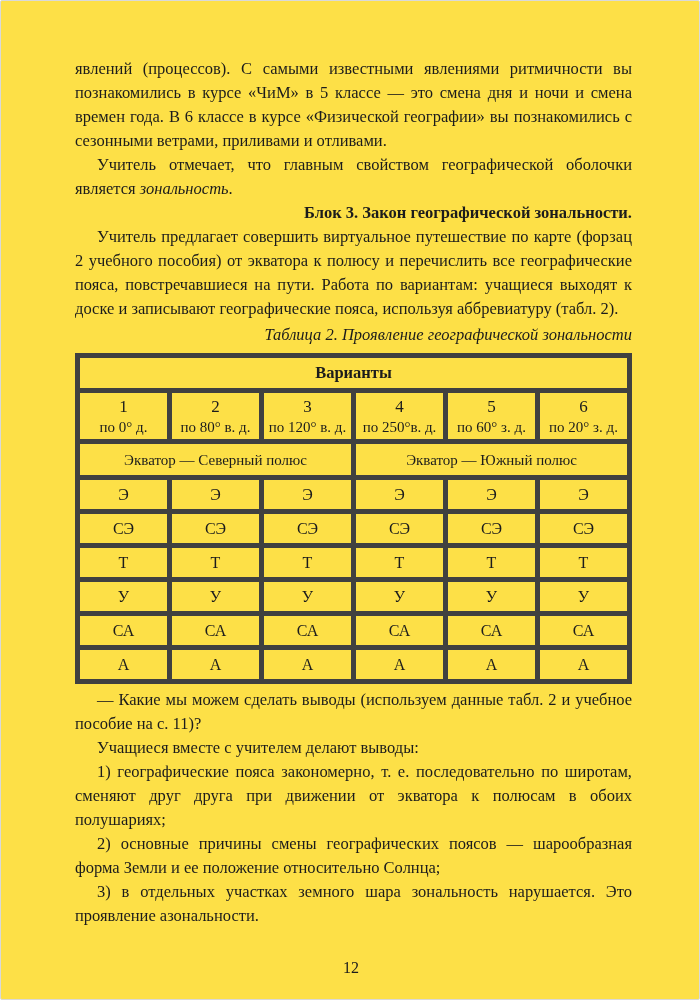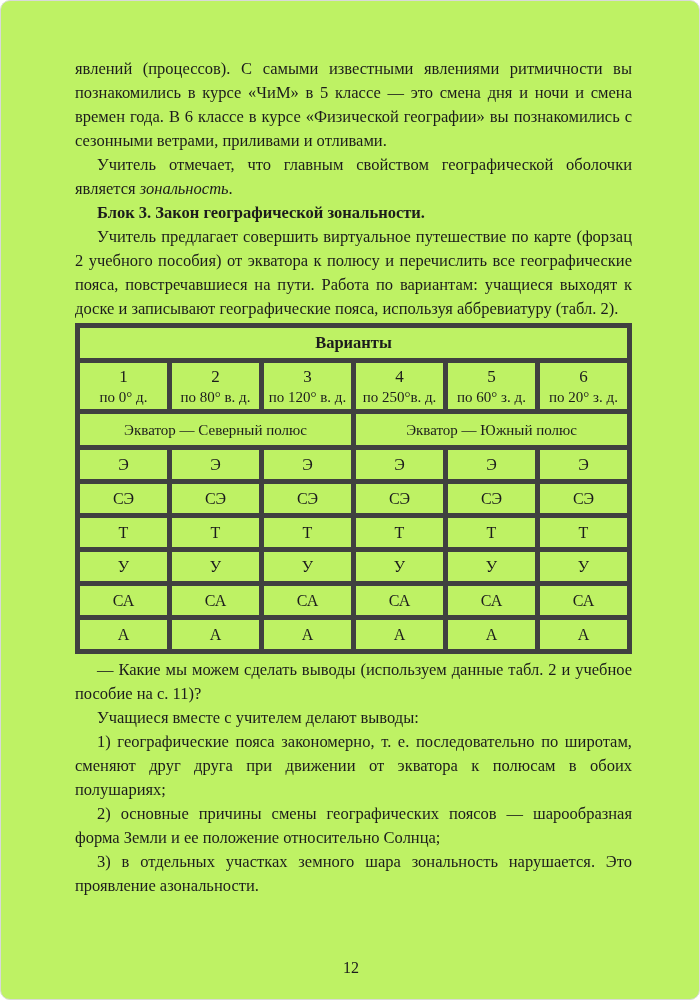--- a/index.html
+++ b/index.html
@@ -1,41 +1,41 @@
 <!DOCTYPE html>
 <html lang="ru"><head>
 <meta charset="utf-8">
 <style>
   html, body { margin: 0; padding: 0; background: #ffffff; }
   .page {
     position: relative;
     width: 700px;
     height: 1000px;
-    background: #bef264;
+    background: #fde047;
     box-sizing: border-box;
     border: 1px solid #d9d9d9;
-    border-radius: 10px;
+    border-radius: 2px;
     overflow: hidden;
     font-family: "Liberation Serif", "DejaVu Serif", serif;
     color: #1c1c1c;
   }
   .content {
     position: absolute;
     left: 74px;
     top: 56px;
     width: 557px;
   }
   p.body {
     margin: 0;
     font-size: 16.5px;
     line-height: 24px;
     text-align: justify;
   }
   p.indent { text-indent: 22px; }
-  p.bold { font-weight: bold; text-align: left; }
+  p.bold { font-weight: bold; text-align: right; }
   p.caption {
     margin: 2px 0 6px 0;
     font-size: 16.5px;
     line-height: 24px;
     font-style: italic;
     text-align: right;
   }
   em.term { font-style: italic; }
 
   table.zon {
@@ -79,20 +79,21 @@
   <div class="content">
 
     <p class="body">явлений (процессов). С самыми известными явлениями ритмичности вы познакомились в курсе «ЧиМ» в 5 классе — это смена дня и ночи и смена времен года. В 6 классе в курсе «Физической географии» вы познакомились с сезонными ветрами, приливами и отливами.</p>
 
     <p class="body indent"><span>Учитель отмечает, что главным свойством географической оболочки является </span><em class="term">зональность</em><span>.</span></p>
 
     <p class="body indent bold">Блок 3. Закон географической зональности.</p>
 
     <p class="body indent">Учитель предлагает совершить виртуальное путешествие по карте (форзац 2 учебного пособия) от экватора к полюсу и перечислить все географические пояса, повстречавшиеся на пути. Работа по вариантам: учащиеся выходят к доске и записывают географические пояса, используя аббревиатуру (табл. 2).</p>
 
+    <p class="caption">Таблица 2. Проявление географической зональности</p>
 
     <table class="zon">
       <tbody>
           <tr class="t-title">
         <td colspan="6">Варианты</td>
       </tr>
       <tr class="t-variants">
         <td>
               <div class="v-num">1</div>
               <div class="v-mer">по 0° д.</div>

